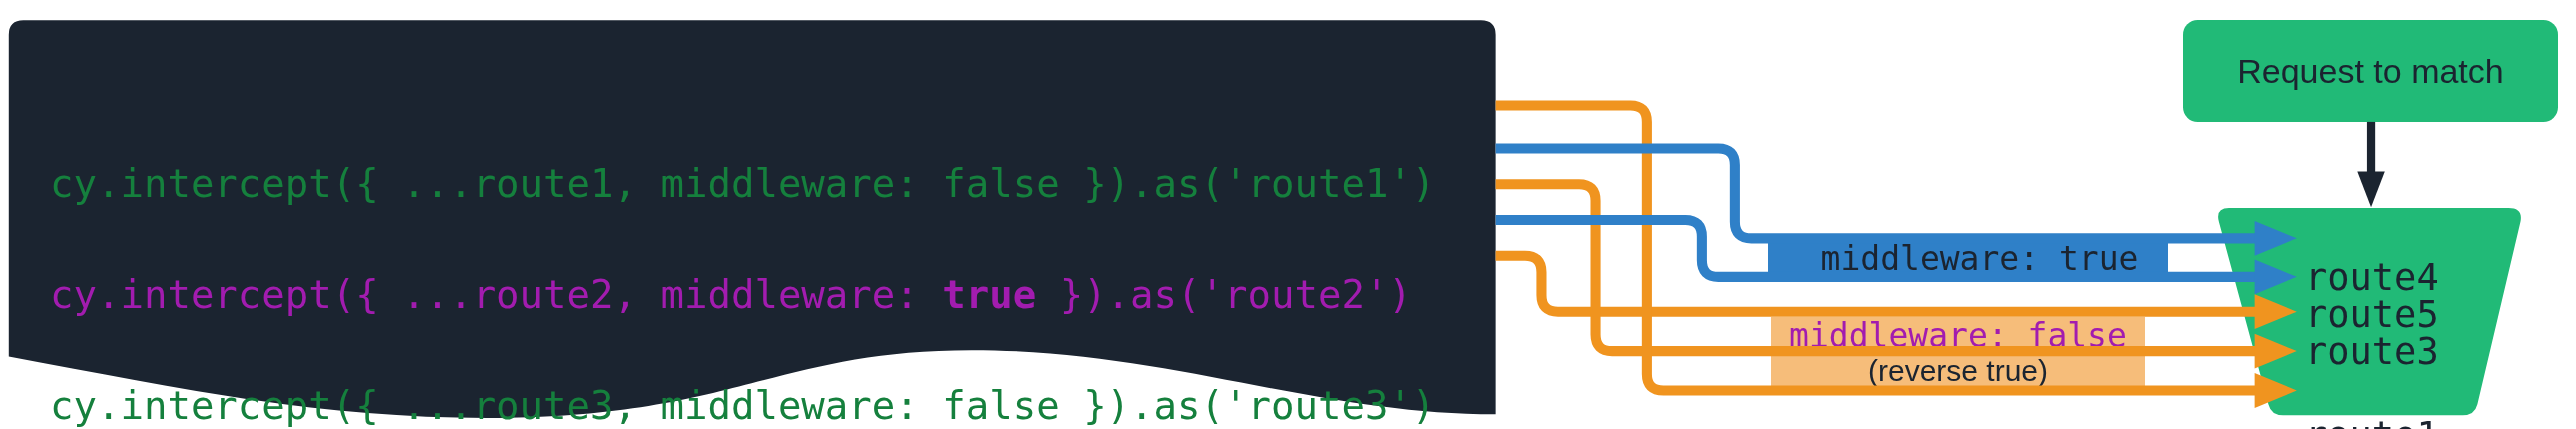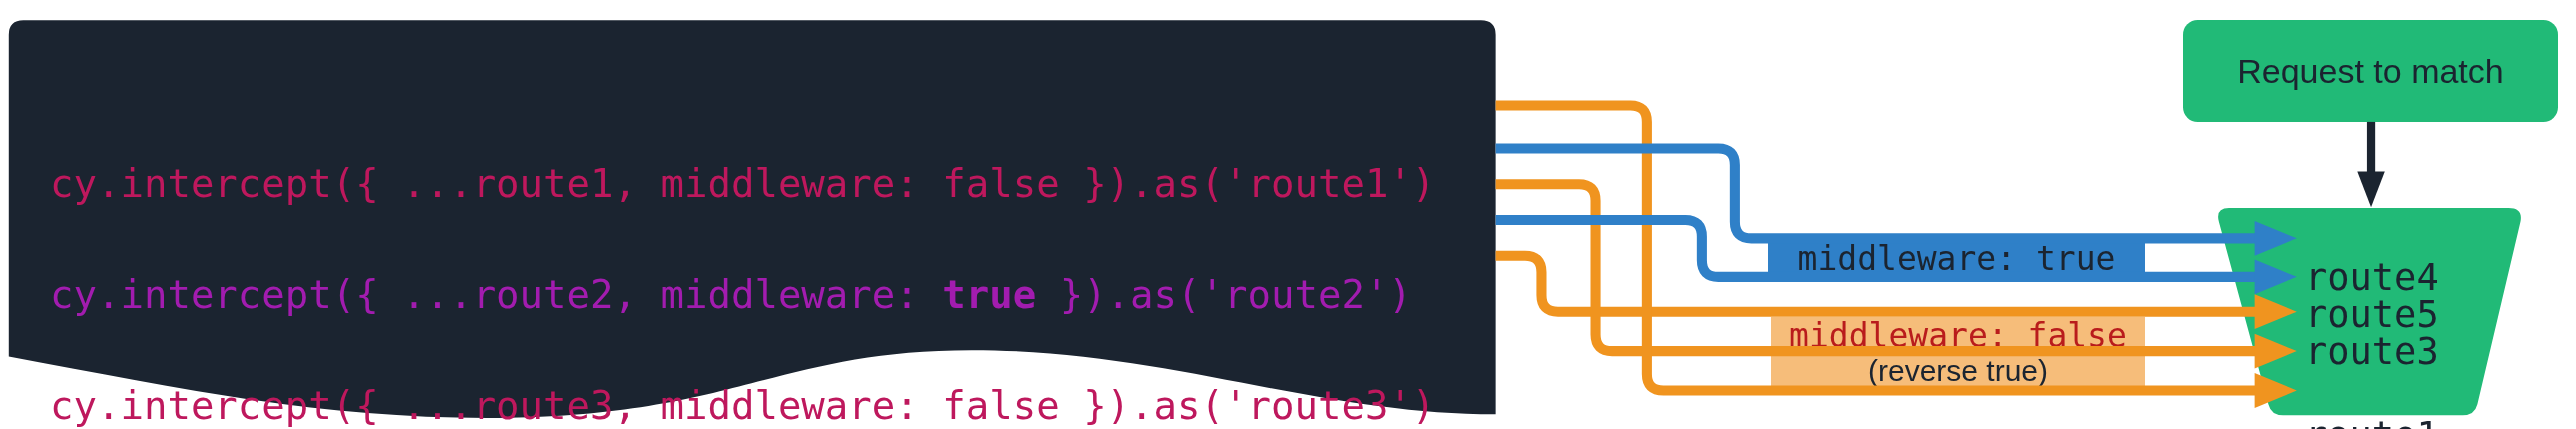--- a/index.html
+++ b/index.html
@@ -23,21 +23,21 @@
   .code {
     position: absolute;
     left: 50px;
     top: 91px;
     font-family: "DejaVu Sans Mono", monospace;
     font-size: 39px;
     line-height: 37px;
     white-space: pre;
     z-index: 4;
   }
-  .code-line.orange { color: #be185d; }
+  .code-line.orange { color: #15803d; }
   .code-line.blue   { color: #a21caf; }
   .code-line.blue .kw { font-weight: bold; }
 
   
   .request-box {
     position: absolute;
     left: 2183px; top: 20px;
     width: 375px; height: 102px;
     background: #21ba77;
     border-radius: 14.7px;
@@ -51,39 +51,40 @@
   }
 
   
   .mw-true-box {
     position: absolute;
     left: 1768px; top: 234px;
     width: 377px; height: 48px;
     background: #2f80c8;
     display: flex; align-items: center; justify-content: center;
     z-index: 2;
+    padding-left: 23px;
   }
   .mw-true-box span {
     font-family: "DejaVu Sans Mono", monospace;
     font-size: 33px;
     color: #1b2430;
   }
   .mw-false-box {
     position: absolute;
     left: 1771px; top: 317px;
     width: 374px; height: 71px;
     background: #f6bd7a;
     display: flex; flex-direction: column; align-items: center; justify-content: center;
     z-index: 2;
   }
   .mw-false-box .row1 {
     font-family: "DejaVu Sans Mono", monospace;
     font-size: 33px;
     line-height: 36px;
-    color: #b91c1c;
+    color: #a21caf;
   }
   .mw-false-box .row2 {
     font-family: "Liberation Sans", sans-serif;
     font-size: 30px;
     line-height: 34px;
     color: #1b2430;
   }
 
   
   .route-label {

